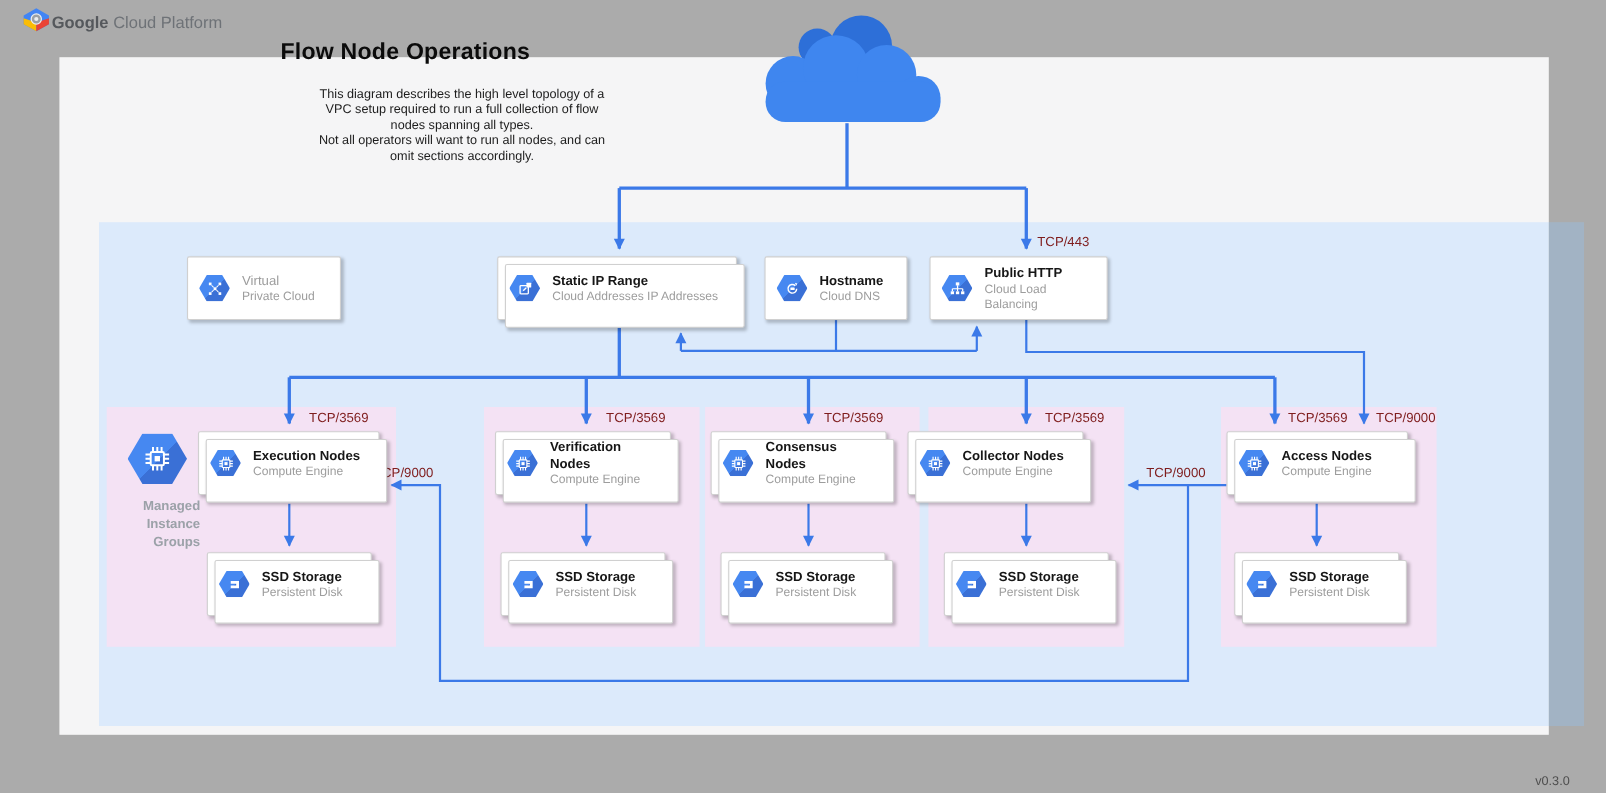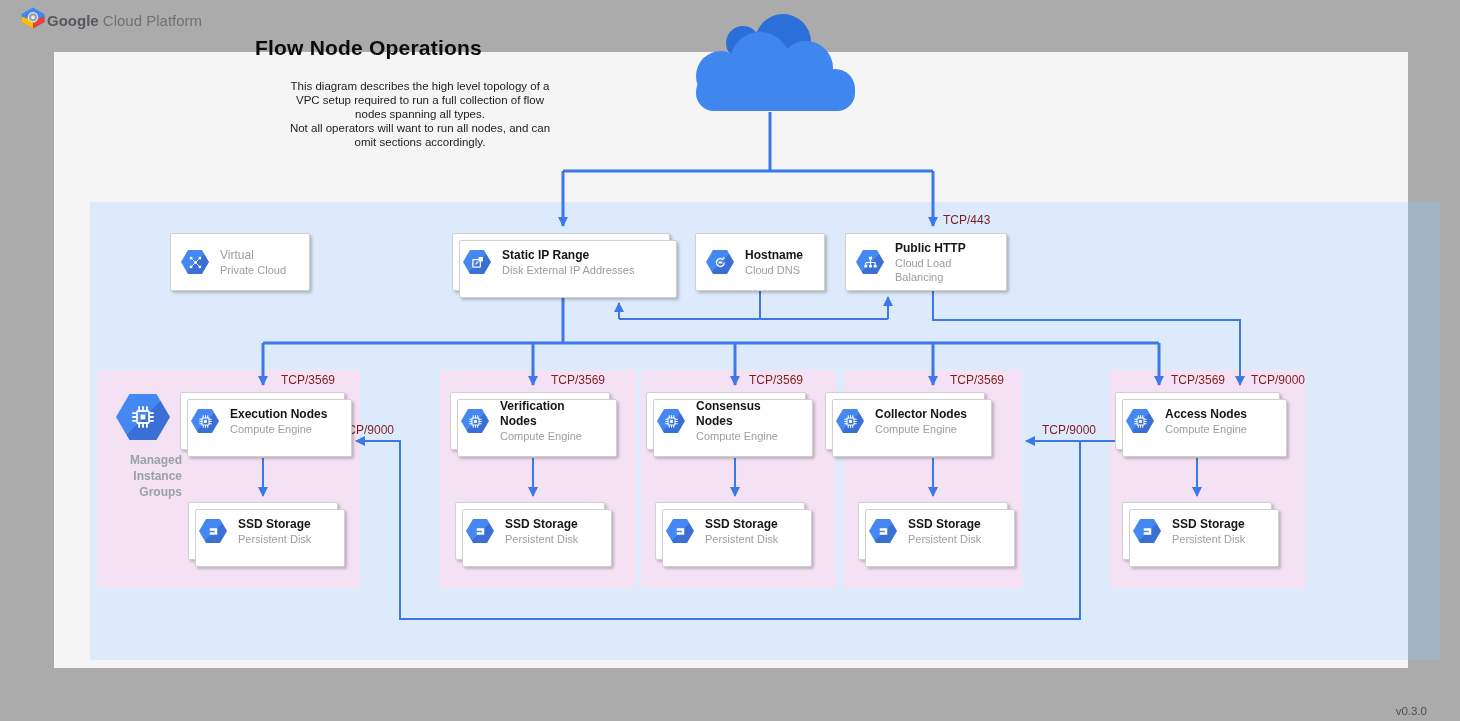--- a/index.html
+++ b/index.html
@@ -159,21 +159,21 @@
   <div class="card stacked" style="left:452px;top:233px;width:218px">
     <span class="hex">
       <svg viewBox="0 0 16 16" width="15" height="15">
         <rect x="3" y="5" width="8" height="8" rx="0.8" fill="none" stroke="#fff" stroke-width="1.3"></rect>
         <rect x="9.2" y="2.2" width="4.6" height="4.6" rx="0.5" fill="#fff"></rect>
         <path d="M6 10l3-3" stroke="#fff" stroke-width="1.3"></path>
       </svg>
     </span>
     <span>
       <span class="card-title">Static IP Range</span>
-      <span class="card-sub">Disk External IP Addresses</span>
+      <span class="card-sub">Cloud Addresses IP Addresses</span>
     </span>
   </div>
 
   <div class="card" style="left:695px;top:233px;width:130px">
     <span class="hex">
       <svg viewBox="0 0 16 16" width="15" height="15">
         <path d="M12 8a4.2 4.2 0 1 1-1.3-3" fill="none" stroke="#fff" stroke-width="1.4"></path>
         <path d="M10.2 2.2l2.4 0.8-1 2.2z" fill="#fff"></path>
         <rect x="5.9" y="6.9" width="4.2" height="2.2" rx="0.4" fill="#fff"></rect>
       </svg>

